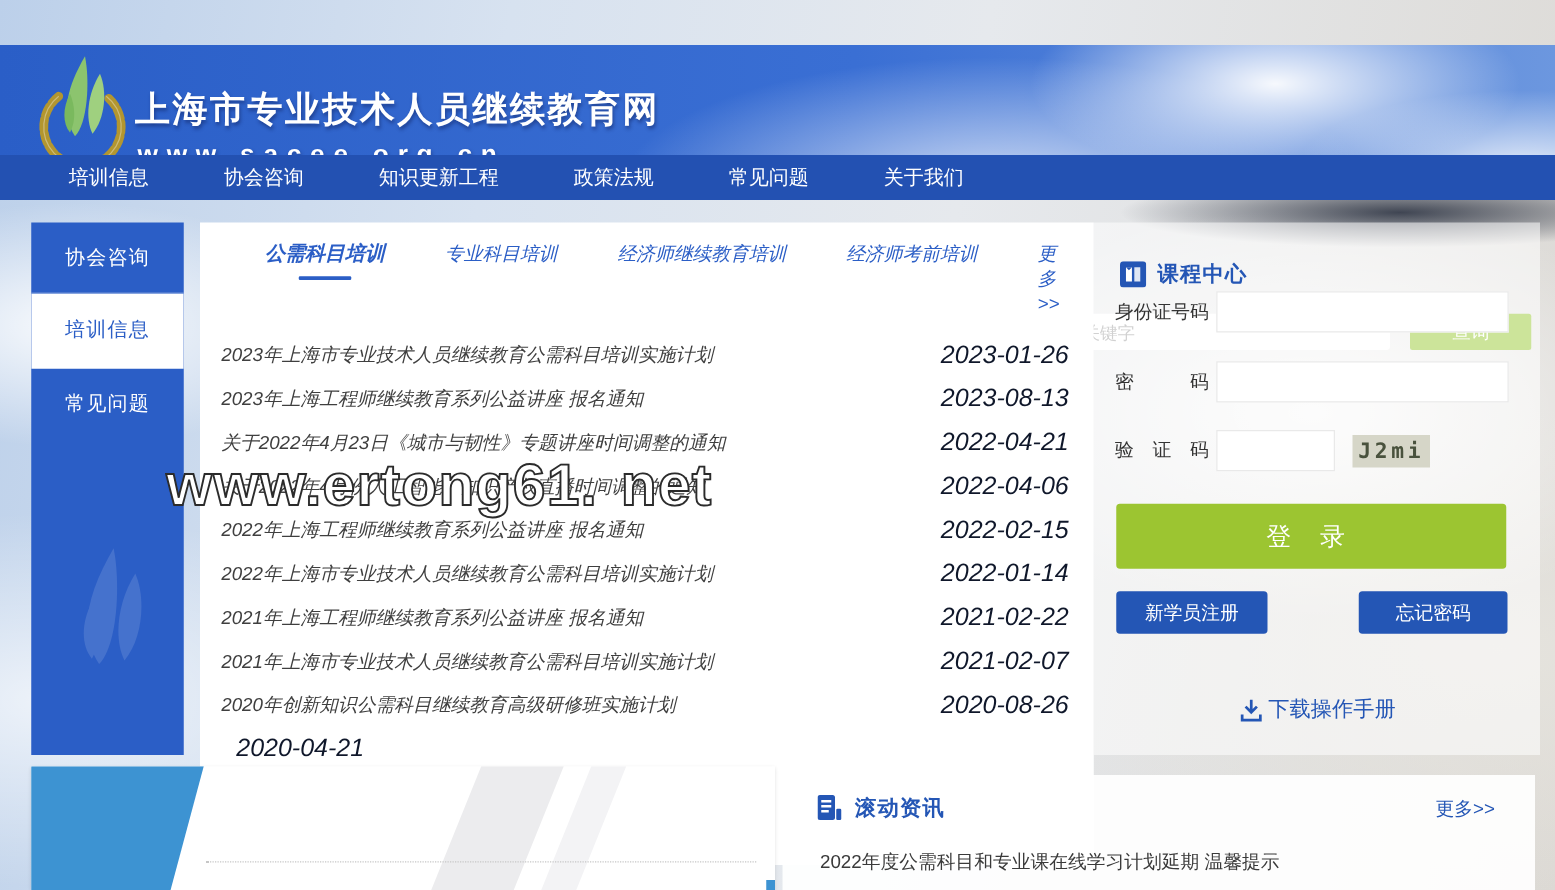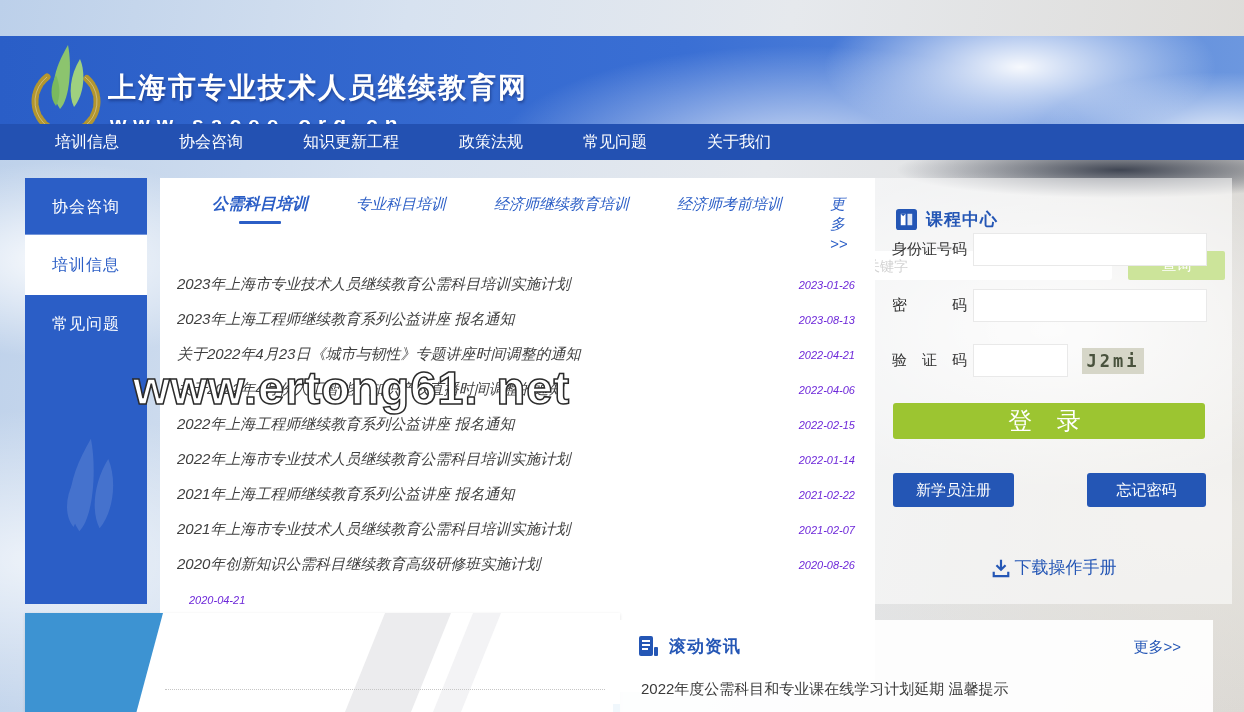--- a/index.html
+++ b/index.html
@@ -51,37 +51,37 @@
   .tabs { display:flex; align-items:flex-start; padding:16px 0 0 52px; gap:48px; }
   .tab { color:#2b5ec6; font-size:15px; line-height:20px; white-space:nowrap; cursor:pointer; }
   .tab.active { font-weight:bold; font-size:16px; }
   .tab.active::after { content:""; display:block; width:42px; height:3px; background:#2b5ec6;
     margin:7px auto 0; border-radius:1px; }
   .tab-more { margin-left:auto; padding-right:22px; color:#2b5ec6; font-size:15px;
     line-height:20px; cursor:pointer; }
   .news-list { margin-top:13px; }
   .news-row { display:flex; align-items:center; height:35px; padding:0 20px 0 17px; cursor:pointer; }
   .news-title { flex:1; font-size:15px; color:#3f3f3f; white-space:nowrap; overflow:hidden; }
-  .news-date { font-size:11px; color:#6d28d9; margin-left:12px; }
+  .news-date { font-size:20px; color:#0f172a; margin-left:12px; }
   
   .login { position:absolute; left:875px; top:178px; width:357px; height:426px;
     background:rgba(255,255,255,.55); }
   .login-head { display:flex; align-items:center; padding:30px 0 0 21px; gap:9px; }
   .login-title { color:#2456b5; font-size:17px; font-weight:bold; letter-spacing:1px; }
   .form-row { position:absolute; left:17px; display:flex; align-items:center; }
   .form-label { font-size:15px; color:#333; width:81px; white-space:nowrap; }
   .form-input { width:234px; height:33px; border:1px solid #e9e9e9; background:#fff;
     padding:0 8px; font-size:15px; font-family:"Liberation Sans",sans-serif; }
   .form-input.small { width:95px; }
   .captcha { margin-left:14px; width:62px; height:26px; background:#d6d6c8;
     text-align:center; line-height:26px; font-family:"DejaVu Sans Mono",monospace;
     font-size:17px; font-weight:bold; color:#49523d; letter-spacing:3px; cursor:pointer; }
-  .btn-login { position:absolute; left:18px; top:225px; width:312px; height:36px;
-    background:#9cc531; border:none; border-radius:3px; color:#fff; font-size:24px;
-    letter-spacing:9px; cursor:pointer; font-family:Liberation Sans, sans-serif; }
+  .btn-login { position:absolute; left:18px; top:225px; width:312px; height:52px;
+    background:#9cc531; border:none; border-radius:3px; color:#fff; font-size:20px;
+    letter-spacing:9px; cursor:pointer; font-family:Liberation Serif, serif; }
   .btn-blue { position:absolute; top:295px; height:34px; background:#2456b5; border:none;
     border-radius:3px; color:#fff; font-size:15px; cursor:pointer;
     font-family:"Liberation Sans",sans-serif; }
   .btn-register { left:18px; width:121px; }
   .btn-forgot { left:212px; width:119px; }
   .download { position:absolute; left:0; top:378px; width:357px; display:flex;
     justify-content:center; align-items:center; gap:4px; cursor:pointer; }
   .download-label { color:#2456b5; font-size:17px; }
   
   .banner { position:absolute; left:25px; top:613px; width:595px; height:99px; background:#fff;
@@ -89,21 +89,21 @@
   .banner-blue { position:absolute; left:0; top:0; width:138px; height:99px; background:#3d93d2;
     transform:skewX(-15deg); transform-origin:top left; }
   .banner-stripe1 { position:absolute; left:360px; top:0; width:66px; height:99px; background:#ececee;
     transform:skewX(-22deg); transform-origin:top left; }
   .banner-stripe2 { position:absolute; left:448px; top:0; width:28px; height:99px; background:#f3f3f5;
     transform:skewX(-22deg); transform-origin:top left; }
   .banner-dots { position:absolute; left:140px; top:76px; width:440px;
     border-top:1px dotted #c6c6c6; }
   .banner-accent { position:absolute; left:588px; top:91px; width:16px; height:8px; background:#3d93d2; }
   
-  .ticker { position:absolute; left:611px; top:620px; width:602px; height:92px;
+  .ticker { position:absolute; left:626px; top:620px; width:602px; height:92px;
     background:rgba(255,255,255,.92); }
   .ticker-head { display:flex; align-items:center; padding:15px 0 0 28px; gap:10px; }
   .ticker-title { color:#2456b5; font-size:17px; font-weight:bold; letter-spacing:1px; }
   .ticker-more { position:absolute; right:32px; top:18px; color:#2456b5; font-size:15px; cursor:pointer; }
   .ticker-item { position:absolute; left:30px; top:60px; font-size:15px; color:#3a3a3a; cursor:pointer; }
   
   .watermark { position:absolute; left:133px; top:360px; font-size:47px; font-weight:bold;
     color:#fff; letter-spacing:1px; word-spacing:4px; white-space:nowrap; z-index:50;
     -webkit-text-stroke:1.5px #2b2b2b; text-shadow:0 0 1px #2b2b2b; pointer-events:none; }
 </style>

